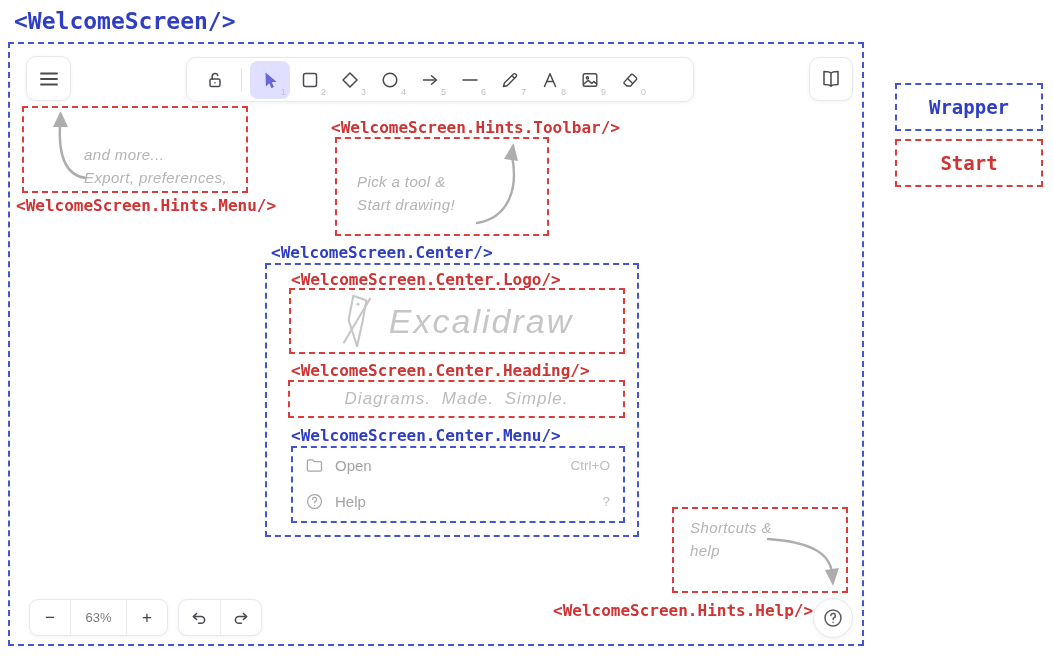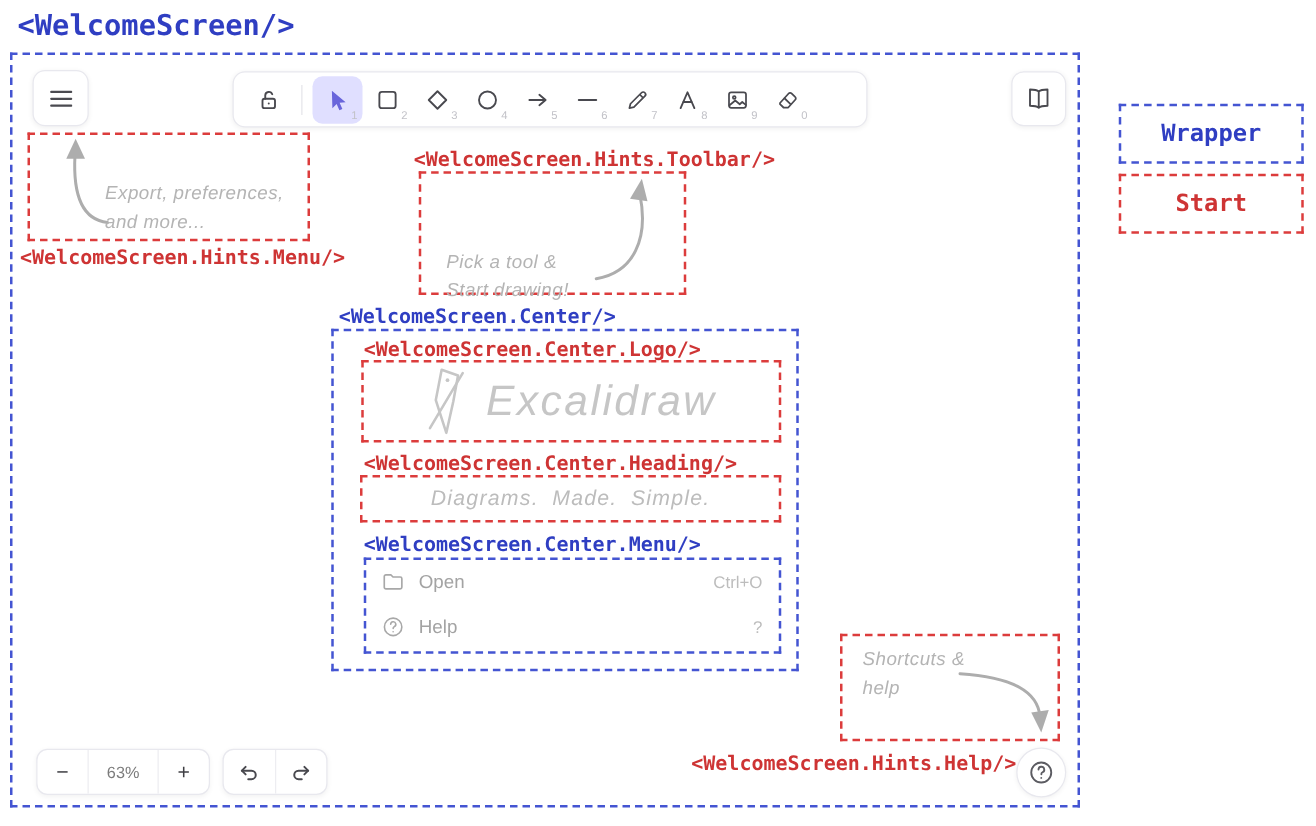--- a/index.html
+++ b/index.html
@@ -190,33 +190,33 @@
       </g>
     </svg>
   </div>
 
   <div class="dashed-red" style="left:12px; top:62px; width:226px; height:87px;">
     <svg class="hint-svg" width="226" height="87" viewBox="0 0 226 87">
       <path d="M62 70 C44 68 34 52 36 16" fill="none" stroke="#adadad" stroke-width="2.4" stroke-linecap="round"></path>
       <polygon points="29,19 44,19 36.5,3" fill="#adadad"></polygon>
     </svg>
     <div class="hand" style="position:absolute; left:60px; top:36px;">
+      <div>and more...</div>
       <div>Export, preferences,</div>
-      <div>and more...</div>
     </div>
   </div>
   <div class="tag-label mono red-text" style="left:321px; top:74px;">&lt;WelcomeScreen.Hints.Toolbar/&gt;</div>
 
   <div class="tag-label mono red-text" style="left:6px; top:152px;">&lt;WelcomeScreen.Hints.Menu/&gt;</div>
   <div class="dashed-red" style="left:325px; top:93px; width:214px; height:99px;">
     <svg class="hint-svg" width="214" height="99" viewBox="0 0 214 99">
       <path d="M140 84 C170 79 182 52 175 17" fill="none" stroke="#adadad" stroke-width="2.4" stroke-linecap="round"></path>
       <polygon points="167,20 181,22 176.5,4" fill="#adadad"></polygon>
     </svg>
-    <div class="hand" style="position:absolute; left:20px; top:60px;">
+    <div class="hand" style="position:absolute; left:20px; top:32px;">
       <div>Pick a tool &amp;</div>
       <div>Start drawing!</div>
     </div>
   </div>
 
   <div class="tag-label mono blue-text" style="left:261px; top:199px;">&lt;WelcomeScreen.Center/&gt;</div>
   <div class="dashed-blue" style="left:255px; top:219px; width:374px; height:274px;">
 
     <div class="tag-label mono red-text" style="left:24px; top:5px;">&lt;WelcomeScreen.Center.Logo/&gt;</div>
     <div class="dashed-red" style="left:22px; top:23px; width:336px; height:66px;">

